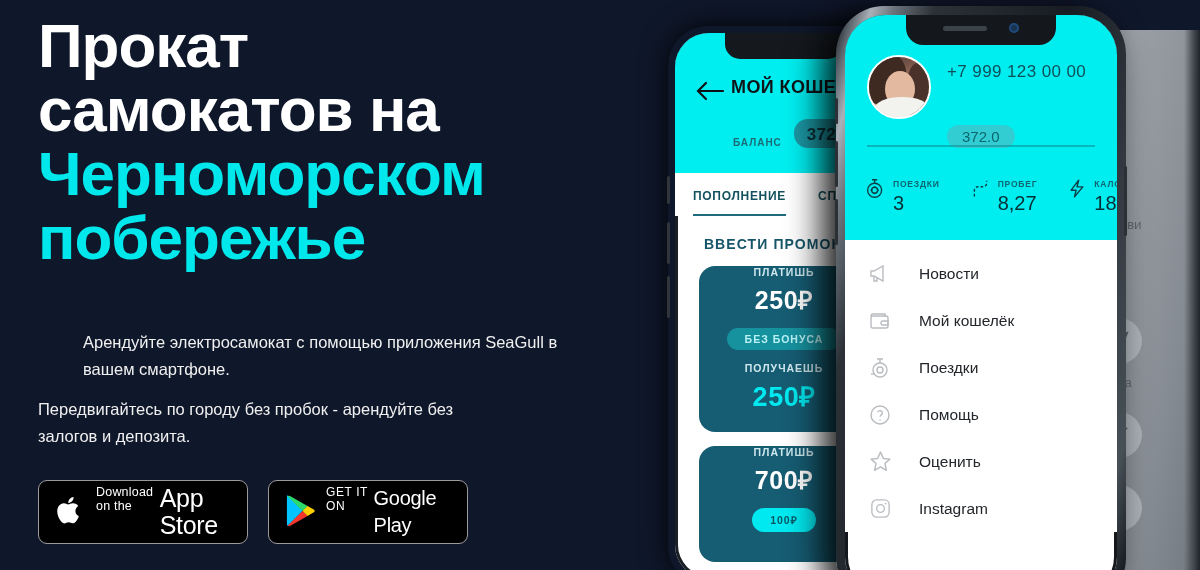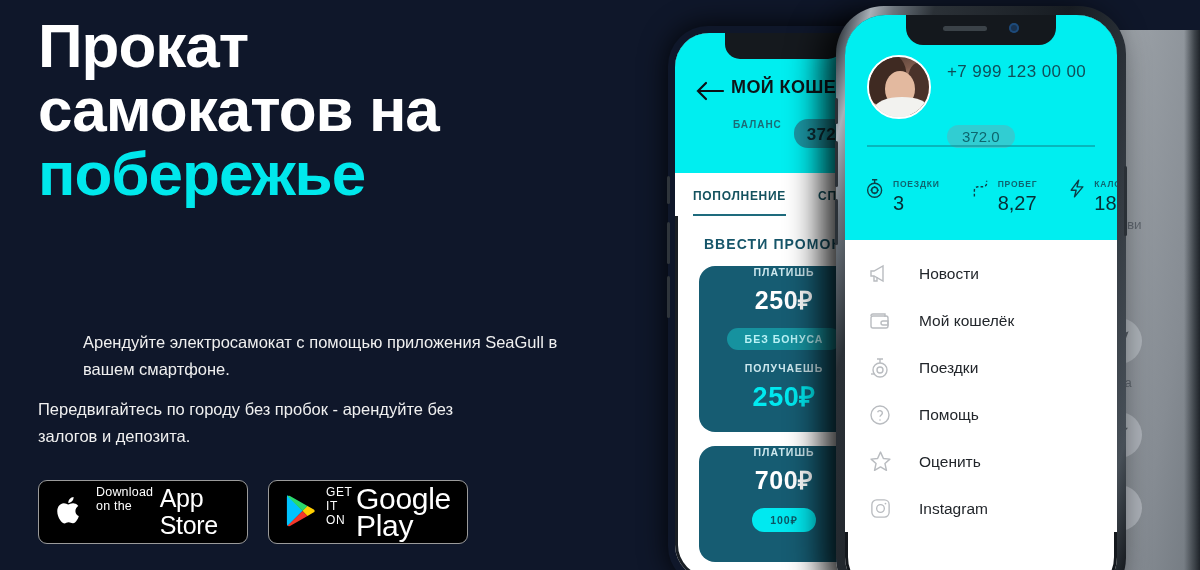--- a/index.html
+++ b/index.html
@@ -22,21 +22,21 @@
   .badge {
     height:64px; border:1.3px solid #9b9b9b; border-radius:9px; background:#000;
     display:flex; align-items:center; padding:0 16px; gap:11px;
   }
   .badge-apple { width:210px; }
   .badge-google { width:200px; }
   .badge-txt { display:flex; justify-content:center; color:#fff; }
   .badge-small { font-size:12.5px; line-height:14px; letter-spacing:.2px; font-weight:400; }
   .badge-small.caps { font-size:12px; letter-spacing:.6px; }
   .badge-big { font-size:25px; line-height:27px; font-weight:500; letter-spacing:-.3px; }
-  .badge-big.g { font-size:30px; }
+  .badge-big.g { font-size:20px; }
 
   
   .phones { position:absolute; left:640px; top:0; width:560px; height:570px; }
 
   
   .map-phone {
     position:absolute; left:420px; top:30px; width:150px; height:540px;
     border-radius:44px 0 0 44px;
     background:linear-gradient(100deg,#8d939a 0%,#9aa0a6 30%,#868c93 70%,#6e757c 100%);
     overflow:hidden;
@@ -76,21 +76,21 @@
   .wallet-hdr { background:#00eef0; height:140px; position:relative; }
   .wallet-notch {
     position:absolute; left:50%; transform:translateX(-50%); top:0;
     width:118px; height:26px; background:#15191e; border-radius:0 0 15px 15px;
   }
   .back-arrow { position:absolute; left:20px; top:47px; width:30px; height:22px; color:#0b1116; }
   .wallet-title {
     position:absolute; left:56px; top:44px; color:#0d1519;
     font-size:18px; font-weight:700; letter-spacing:.4px; white-space:nowrap;
   }
-  .bal-row { position:absolute; left:58px; top:86px; display:flex; align-items:flex-start; gap:12px; }
+  .bal-row { position:absolute; left:58px; top:86px; display:flex; align-items:flex-end; gap:12px; }
   .bal-lbl { color:#1b6b76; font-size:10px; font-weight:700; letter-spacing:1px; }
   .bal-pill {
     background:#1b97a4; color:#0d2f36; font-size:17px; font-weight:700;
     border-radius:14px; padding:3px 13px; letter-spacing:.3px;
   }
   .wallet-tabs {
     display:flex; gap:32px; padding:16px 18px 0 18px; background:#fff; position:relative;
   }
   .wtab { color:#14525f; font-size:12px; font-weight:700; letter-spacing:.7px; white-space:nowrap; padding-bottom:11px; }
   .wtab.active { border-bottom:2.5px solid #1e6b7d; }
@@ -174,20 +174,21 @@
 </style>
 </head>
 <body>
 
 <div class="stage">
 
   <div class="copy">
     <h1 class="headline">
       <span class="hl-white">Прокат</span>
       <span class="hl-white">самокатов на</span>
+      <span class="hl-cyan">Черноморском</span>
       <span class="hl-cyan">побережье</span>
     </h1>
 
     <p class="para p1">Арендуйте электросамокат с помощью приложения SeaGull в вашем смартфоне.</p>
     <p class="para p2">Передвигайтесь по городу без пробок - арендуйте без залогов и депозита.</p>
 
     <div class="badges">
 
       <a class="badge badge-apple">
         <span>

